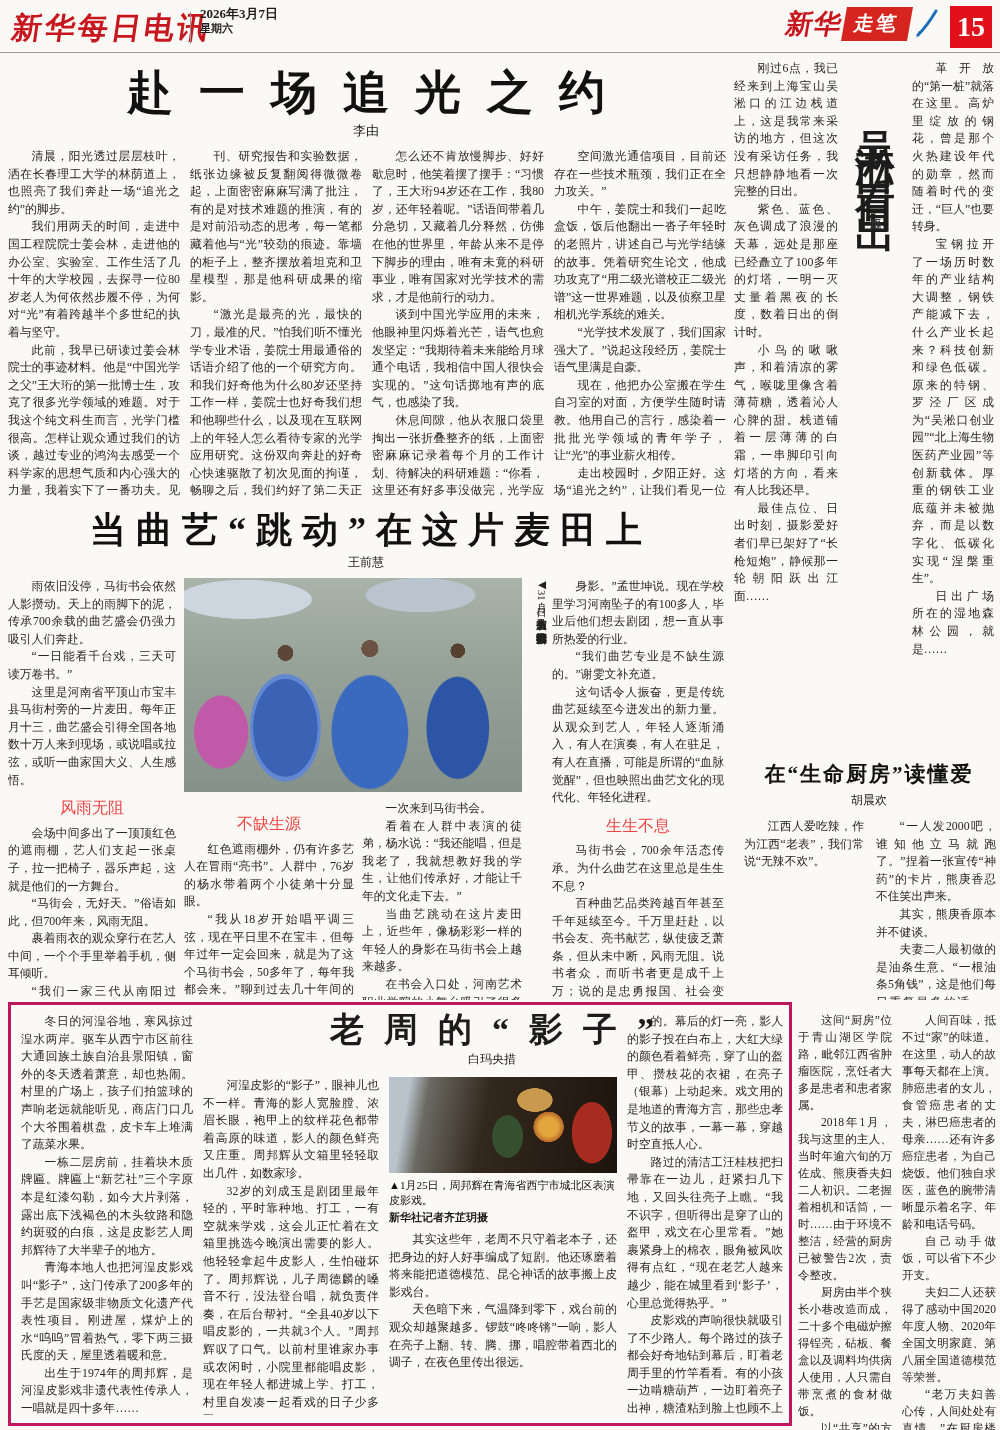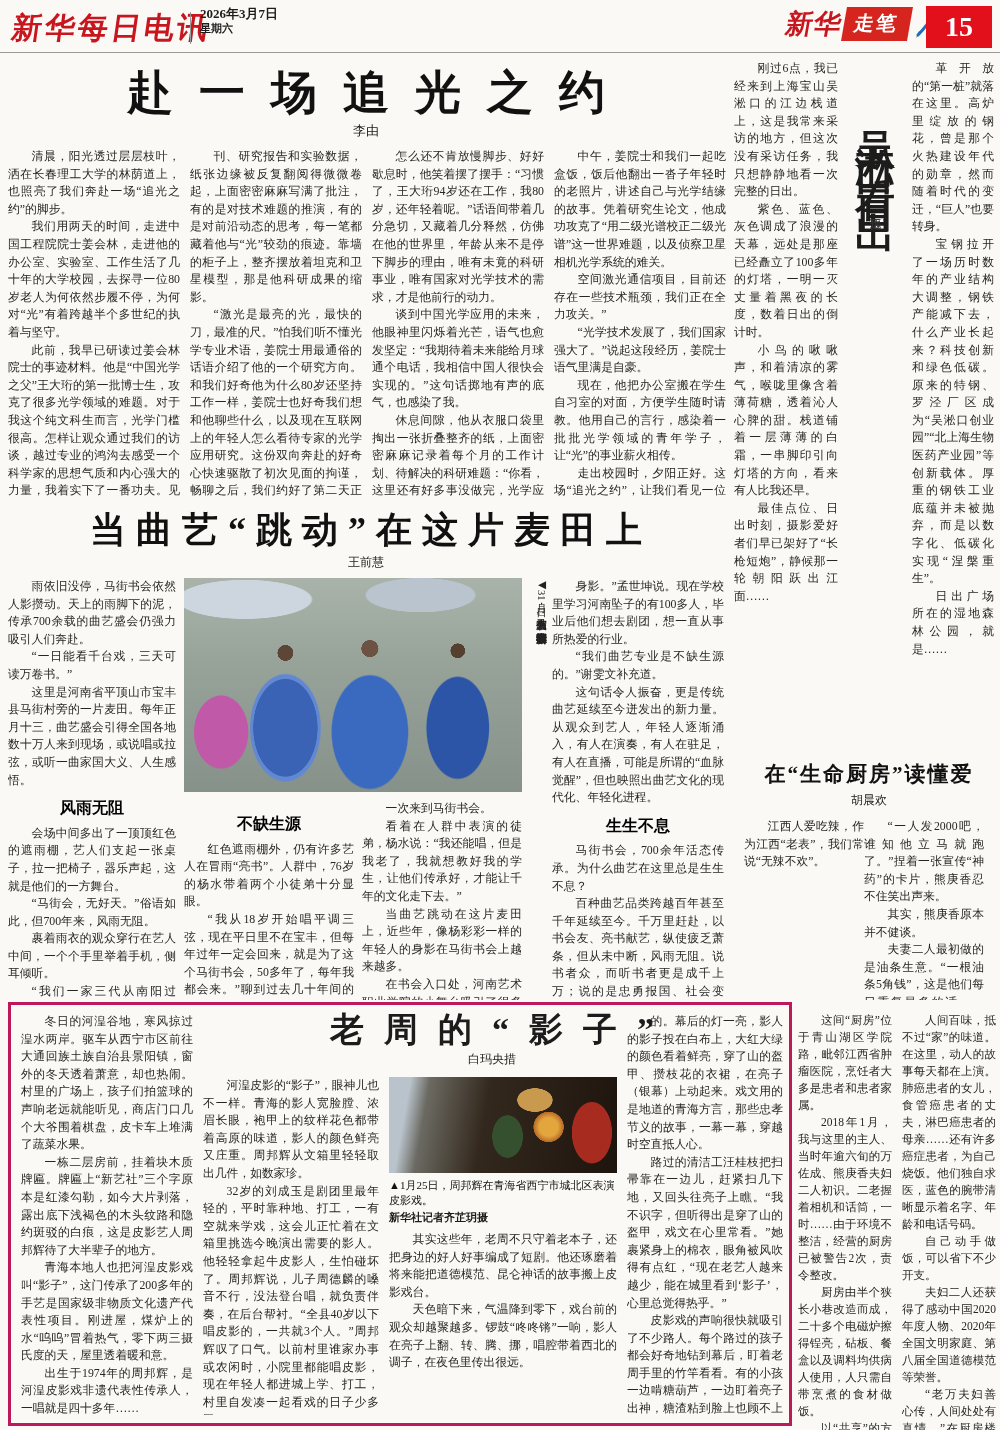--- a/index.html
+++ b/index.html
@@ -11,29 +11,29 @@
   .head-divider{position:absolute;left:190px;top:12px;width:1px;height:32px;background:#9a9a9a;}
   .date-block{position:absolute;left:200px;top:6px;line-height:1.25;}
   .date-line{font-size:13px;font-weight:bold;}
   .weekday-line{font-size:11px;font-weight:bold;}
   .header-rule{position:absolute;left:0;top:52px;width:1000px;height:1px;background:#9a9a9a;}
   .section-logo{position:absolute;right:60px;top:6px;display:flex;align-items:center;gap:2px;}
   .xinhua-script{font-size:27px;font-weight:bold;color:#c8161e;transform:skewX(-10deg);letter-spacing:1px;}
   .zoubi-ribbon{background:#d6251f;color:#fff;font-weight:bold;font-size:20px;
         padding:3px 12px 4px 10px;transform:skewX(-10deg);letter-spacing:2px;}
   .pen-wrap{width:26px;height:30px;margin-left:2px;}
-  .page-number-box{position:absolute;right:8px;top:6px;width:66px;height:42px;background:#e2101a;
+  .page-number-box{position:absolute;right:8px;top:6px;width:42px;height:42px;background:#e2101a;
         color:#fff;font-size:28px;font-weight:bold;display:flex;align-items:center;justify-content:center;}
   
   .art-title{position:absolute;text-align:center;font-weight:bold;color:#111;}
   .byline{position:absolute;text-align:center;font-size:13px;color:#222;}
   .cols{position:absolute;display:flex;}
   .col{overflow:hidden;text-align:justify;font-size:11.8px;line-height:17.6px;color:#262626;}
   .para{margin:0;text-indent:2em;}
-  .subhead{font-size:16px;font-weight:bold;text-align:center;margin:10px 0 8px 0;color:#000000;text-indent:0;}
+  .subhead{font-size:16px;font-weight:normal;text-align:center;margin:10px 0 8px 0;color:#ef4444;text-indent:0;}
   
   .a1-title{left:8px;top:62px;width:716px;font-size:46px;letter-spacing:26px;text-indent:26px;}
   .a1-byline{left:8px;top:122px;width:716px;}
   .a1-cols{left:8px;top:148px;width:718px;height:352px;gap:10px;}
   .a1-cols .col{width:172px;height:352px;}
   
   .wsk{position:absolute;left:734px;top:60px;width:260px;height:692px;display:flex;gap:5px;}
   .wsk .col{width:104px;height:692px;}
   .wsk-titlecol{width:64px;height:692px;display:flex;flex-direction:column;align-items:center;}
   .wsk-title{writing-mode:vertical-rl;font-size:40px;font-weight:bold;letter-spacing:16px;margin-top:40px;}
@@ -81,21 +81,21 @@
        linear-gradient(100deg,#b9c3cb 0 9%,#6b6a62 17%,#33281d 42%,#1d140d 100%);}
   .lz-caption{font-size:11px;line-height:15px;margin-top:5px;text-align:left;color:#111;}
   .lz-credit{font-weight:bold;text-align:left;font-size:11px;margin-top:2px;}
   .lz-col3-text{margin-top:6px;height:168px;overflow:hidden;text-align:justify;
      font-size:11.8px;line-height:17.6px;color:#262626;}
   .lz-col4{position:absolute;left:616px;top:8px;width:156px;height:402px;}
   .lz-col1,.lz-col2,.lz-col4{overflow:hidden;text-align:justify;font-size:11.8px;line-height:17.6px;color:#262626;}
   
   .sm-title{left:742px;top:760px;width:254px;font-size:21px;letter-spacing:2px;}
   .sm-byline{left:742px;top:792px;width:254px;font-size:12px;}
-  .sm-upper{position:absolute;left:744px;top:818px;width:252px;height:182px;display:flex;}
+  .sm-upper{position:absolute;left:744px;top:818px;width:252px;height:182px;display:flex;gap:12px;}
   .sm-upper .col{width:120px;height:182px;}
   .sm-lower{position:absolute;left:798px;top:968px;width:198px;height:418px;display:flex;gap:10px;margin-top:44px;}
   .sm-lower .col{width:94px;height:418px;font-size:11.5px;line-height:17px;}
 </style>
 </head>
 <body>
 
 <div class="page">
 
   <div class="masthead-logo">新华每日电讯</div>
@@ -129,22 +129,22 @@
     <div class="col">
         <p class="para">刊、研究报告和实验数据，纸张边缘被反复翻阅得微微卷起，上面密密麻麻写满了批注，有的是对技术难题的推演，有的是对前沿动态的思考，每一笔都藏着他与“光”较劲的痕迹。靠墙的柜子上，整齐摆放着坦克和卫星模型，那是他科研成果的缩影。</p>
         <p class="para">“激光是最亮的光，最快的刀，最准的尺。”怕我们听不懂光学专业术语，姜院士用最通俗的话语介绍了他的一个研究方向。和我们好奇他为什么80岁还坚持工作一样，姜院士也好奇我们想和他聊些什么，以及现在互联网上的年轻人怎么看待专家的光学应用研究。这份双向奔赴的好奇心快速驱散了初次见面的拘谨，畅聊之后，我们约好了第二天正式拍摄的时间和地点。</p>
       </div>
     <div class="col">
         <p class="para">怎么还不肯放慢脚步、好好歇息时，他笑着摆了摆手：“习惯了，王大珩94岁还在工作，我80岁，还年轻着呢。”话语间带着几分急切，又藏着几分释然，仿佛在他的世界里，年龄从来不是停下脚步的理由，唯有未竟的科研事业，唯有国家对光学技术的需求，才是他前行的动力。</p>
         <p class="para">谈到中国光学应用的未来，他眼神里闪烁着光芒，语气也愈发坚定：“我期待着未来能给月球通个电话，我相信中国人很快会实现的。”这句话掷地有声的底气，也感染了我。</p>
         <p class="para">休息间隙，他从衣服口袋里掏出一张折叠整齐的纸，上面密密麻麻记录着每个月的工作计划、待解决的科研难题：“你看，这里还有好多事没做完，光学应用中没搞明白的问题还有很多。”</p>
       </div>
     <div class="col">
+        <p class="para">空间激光通信项目，目前还存在一些技术瓶颈，我们正在全力攻关。”</p>
         <p class="para">中午，姜院士和我们一起吃盒饭，饭后他翻出一沓子年轻时的老照片，讲述自己与光学结缘的故事。凭着研究生论文，他成功攻克了“用二级光谱校正二级光谱”这一世界难题，以及侦察卫星相机光学系统的难关。</p>
-        <p class="para">空间激光通信项目，目前还存在一些技术瓶颈，我们正在全力攻关。”</p>
         <p class="para">“光学技术发展了，我们国家强大了。”说起这段经历，姜院士语气里满是自豪。</p>
         <p class="para">现在，他把办公室搬在学生自习室的对面，方便学生随时请教。他用自己的言行，感染着一批批光学领域的青年学子，让“光”的事业薪火相传。</p>
         <p class="para">走出校园时，夕阳正好。这场“追光之约”，让我们看见一位80岁老人眼中始终不灭的光……</p>
       </div>
   </div>
 
   <div class="wsk">
     <div class="col">
         <p class="para">刚过6点，我已经来到上海宝山吴淞口的江边栈道上，这是我常来采访的地方，但这次没有采访任务，我只想静静地看一次完整的日出。</p>
         <p class="para">紫色、蓝色、灰色调成了浪漫的天幕，远处是那座已经矗立了100多年的灯塔，一明一灭丈量着黑夜的长度，数着日出的倒计时。</p>

